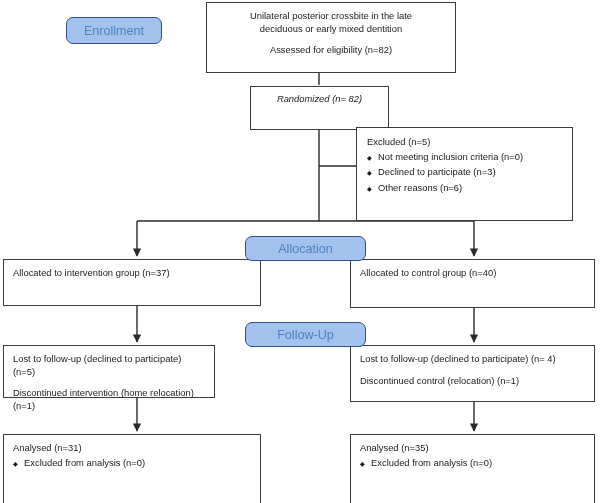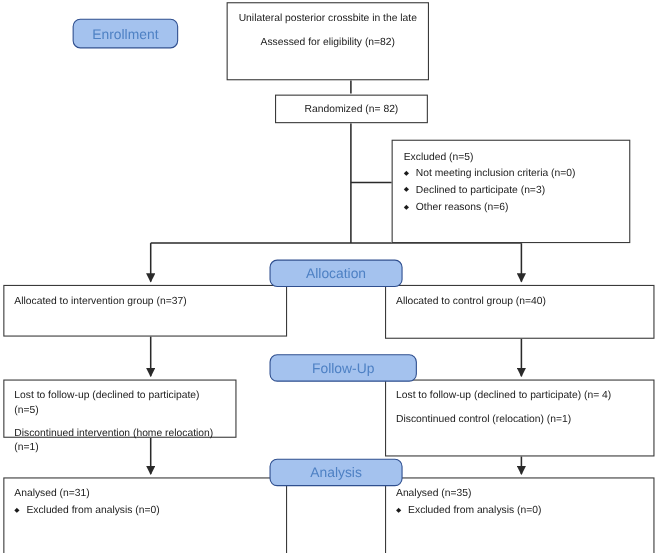--- a/index.html
+++ b/index.html
@@ -77,40 +77,40 @@
     justify-content: center;
     background: #a4c2ee;
     border: 1.3px solid #2f4f8f;
     border-radius: 7px;
     color: #4e81c4;
     font-size: 12.6px;
     z-index: 5;
   }
 
   
-  #box-eligibility { left: 206px; top: 2px;   width: 184px; height: 71px; }
-  #box-randomized  { left: 250px; top: 86px;  width: 139px; height: 26px; }
+  #box-eligibility { left: 206px; top: 2px;   width: 250px; height: 71px; }
+  #box-randomized  { left: 250px; top: 86px;  width: 139px; height: 44px; font-style: italic; }
   #box-excluded    { left: 356px; top: 127px; width: 217px; height: 94px; }
 
   
   #box-alloc-left  { left: 3px;   top: 259px; width: 258px; height: 47px; }
   #box-alloc-right { left: 350px; top: 259px; width: 245px; height: 49px; }
 
   
   #box-follow-left  { left: 3px;   top: 345px; width: 212px; height: 53px; }
-  #box-follow-right { left: 350px; top: 345px; width: 245px; height: 70px; }
+  #box-follow-right { left: 350px; top: 345px; width: 245px; height: 57px; }
 
   
   #box-analysis-left  { left: 3px;   top: 434px; width: 258px; height: 72px; }
   #box-analysis-right { left: 350px; top: 434px; width: 245px; height: 72px; }
 
   
   #pill-enrollment { left: 66px;  top: 17px;  width: 96px; height: 27px; }
   #pill-allocation { left: 245px; top: 236px; width: 121px; height: 25px; align-items: center; }
-  #pill-followup   { left: 245px; top: 322px; width: 134px; height: 25px; }
+  #pill-followup   { left: 245px; top: 322px; width: 121px; height: 25px; }
   #pill-analysis   { left: 245px; top: 417px; width: 121px; height: 25px; }
 </style>
 </head>
 <body>
 
 <div id="diagram">
 
   <svg id="connectors" viewBox="0 0 600 503" width="600" height="503">
     <defs>
       <marker id="arrow" viewBox="0 0 10 10" refX="9" refY="5" markerWidth="6" markerHeight="6" orient="auto-start-reverse">
@@ -136,20 +136,21 @@
 
       <line x1="137" y1="398" x2="137" y2="431" marker-end="url(#arrow)"></line>
       <line x1="474" y1="398" x2="474" y2="431" marker-end="url(#arrow)"></line>
     </g>
   </svg>
 
   <div class="box" id="box-eligibility">
     <div class="box-inner center">
       <p class="para">
         <span>Unilateral posterior crossbite in the late</span><br>
+        <span>deciduous or early mixed dentition</span>
       </p>
       <p class="para">Assessed for eligibility (n=82)</p>
     </div>
   </div>
 
   <div class="box" id="box-randomized">
     <div class="box-inner center" style="padding:6px 9px;">
       <span>Randomized (n= 82)</span>
     </div>
   </div>
@@ -211,17 +212,14 @@
 
   <div class="pill" id="pill-enrollment">
     <span>Enrollment</span>
   </div>
   <div class="pill" id="pill-allocation">
     <span>Allocation</span>
   </div>
   <div class="pill" id="pill-followup">
     <span>Follow-Up</span>
   </div>
-  <div class="pill" id="pill-analysis">
-    <span>Analysis</span>
-  </div>
 
 </div>
 
 </body></html>

